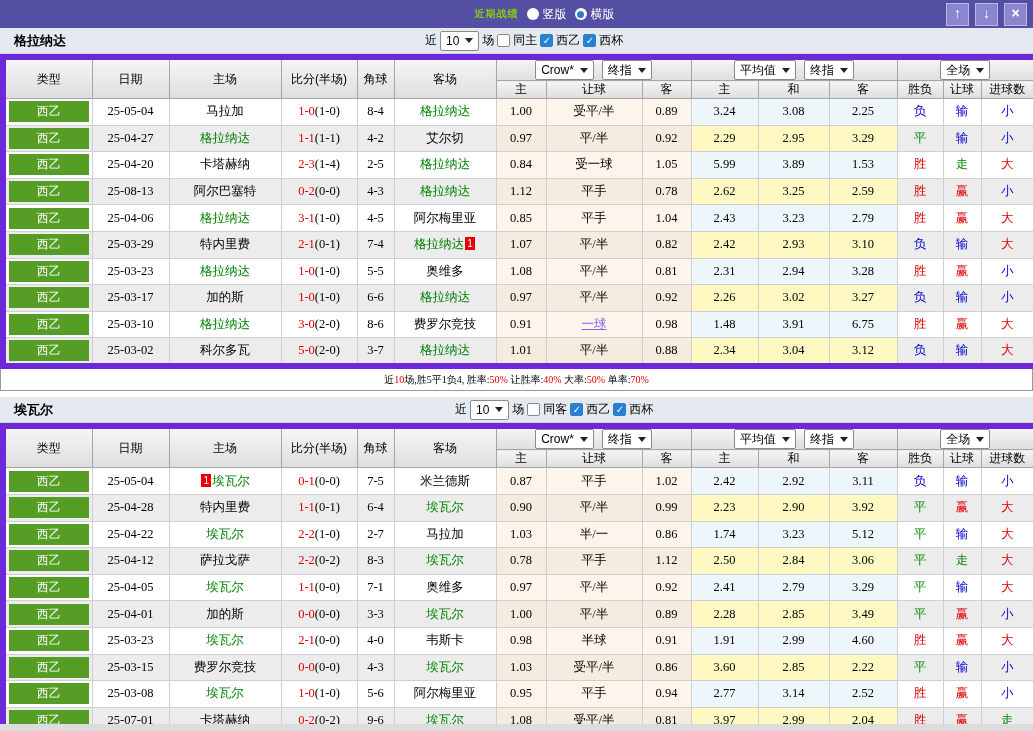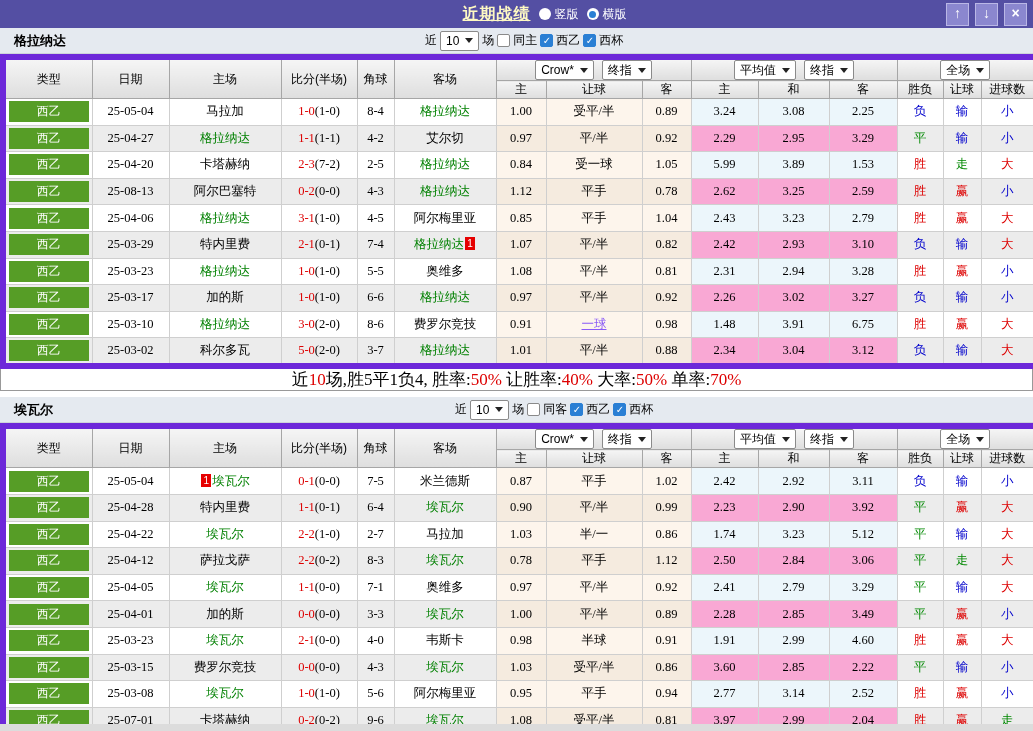--- a/index.html
+++ b/index.html
@@ -2,21 +2,21 @@
 <html><head>
 <meta charset="utf-8">
 <style>
   html,body{margin:0;padding:0;background:#fff;}
   #app{width:1033px;height:731px;position:relative;overflow:hidden;background:#fff;
        font-family:"Liberation Sans","DejaVu Sans",sans-serif;font-size:12px;color:#000;}
 
   
   .topbar{height:28px;background:#544fa3;position:relative;display:flex;align-items:center;}
   .topbar-center{margin:0 auto;display:flex;align-items:center;gap:8px;transform:translateX(28px);}
-  .tb-title{color:#fef9c3;font-weight:bold;font-size:16px;letter-spacing:1px;text-decoration:underline;}
+  .tb-title{color:#84cc16;font-weight:bold;font-size:10px;letter-spacing:1px;}
   .radio-wrap{display:flex;align-items:center;gap:4px;color:#fff;}
   .radio{width:12px;height:12px;border-radius:50%;background:#fff;display:inline-flex;align-items:center;justify-content:center;}
   .radio .dot{width:7px;height:7px;border-radius:50%;background:#2a7fd4;display:none;}
   .radio.checked .dot{display:block;}
   .topbar-btns{position:absolute;right:6px;top:3px;display:flex;}
   .tb-btn{width:21px;height:21px;margin-left:6px;background:#8b87cf;border:1px solid #bab7e6;
           color:#fff;font-weight:bold;font-size:14px;line-height:19px;text-align:center;cursor:pointer;}
 
   
   .team-row{height:26px;background:#e5eaf0;position:relative;display:flex;align-items:center;border-bottom:1px solid #cfd4da;box-sizing:border-box;}
@@ -38,33 +38,33 @@
   .hr2 th{height:17px;}
   .grp-sels{display:flex;align-items:center;justify-content:center;gap:8px;}
   td{border:1px solid #cfcfcf;text-align:center;padding:0;overflow:hidden;white-space:nowrap;
      font-family:"Liberation Serif","DejaVu Serif",serif;font-size:12.5px;}
   tbody tr{height:26.6px;}
   tr.odd  td.g-base{background:#ffffff;}
   tr.even td.g-base{background:#ececec;}
   tr.odd  td.g-crow{background:#fdf5ec;}
   tr.even td.g-crow{background:#f5ebdf;}
   tr.odd  td.g-avg{background:#ecf6fb;}
-  tr.even td.g-avg{background:#f9a8d4;}
+  tr.even td.g-avg{background:#fef9c3;}
   .badge{display:block;margin:2px 3px;height:21px;line-height:21px;background:#569d26;color:#fff;
          font-family:"Liberation Sans",sans-serif;font-size:12px;}
   .focus{color:#008000;}
   .sc-main{color:#dd0000;}
   .card{display:inline-block;width:10px;height:13px;line-height:13px;background:#e60000;color:#fff;
         font-size:10px;font-family:"Liberation Sans",sans-serif;vertical-align:1px;margin:0 1px;}
   .hlink{color:#8b5cf6;text-decoration:underline;cursor:pointer;}
   .c-r{color:#dd0000;} .c-g{color:#008800;} .c-b{color:#0000cc;}
 
   
   .summary{height:21px;line-height:21px;text-align:center;border:1px solid #999;border-top:none;
-           font-family:"Liberation Serif","DejaVu Serif",serif;font-size:17px;background:#fff;}
+           font-family:"Liberation Serif","DejaVu Serif",serif;font-size:10px;background:#fff;}
   .summary .red{color:#dd0000;}
   .gap{height:6px;background:#fff;}
   .bottom-strip{position:absolute;left:0;bottom:0;width:100%;height:7px;background:#dcdcdc;}
 </style>
 </head>
 <body>
 
 <div id="app">
   <div class="topbar">
     <div class="topbar-center">
@@ -215,21 +215,21 @@
               <td class="g-base"><span class="c-g">平</span></td>
               <td class="g-base"><span class="c-b">输</span></td>
               <td class="g-base"><span class="c-b">小</span></td>
             </tr>
             <tr class="odd">
               <td class="g-base">
                 <span class="badge">西乙</span>
               </td>
               <td class="g-base">25-04-20</td>
               <td class="g-base"><span>卡塔赫纳</span></td>
-              <td class="g-base"><span class="sc-main">2-3</span><span>(7-2)</span></td>
+              <td class="g-base"><span class="sc-main">2-3</span><span>(1-4)</span></td>
               <td class="g-base">2-5</td>
               <td class="g-base"><span class="focus">格拉纳达</span></td>
               <td class="g-crow">0.84</td>
               <td class="g-crow">受一球</td>
               <td class="g-crow">1.05</td>
               <td class="g-avg">5.99</td>
               <td class="g-avg">3.89</td>
               <td class="g-avg">1.53</td>
               <td class="g-base"><span class="c-r">胜</span></td>
               <td class="g-base"><span class="c-g">走</span></td>

